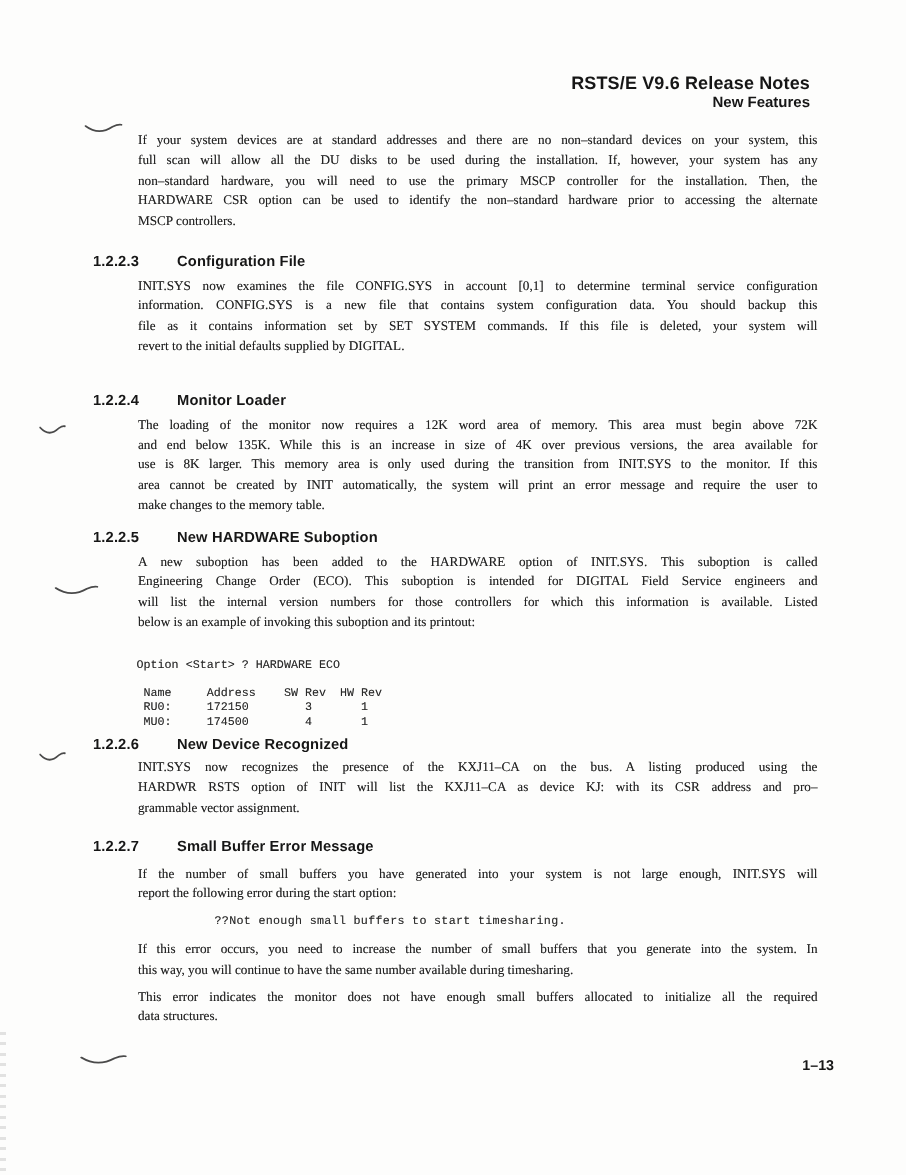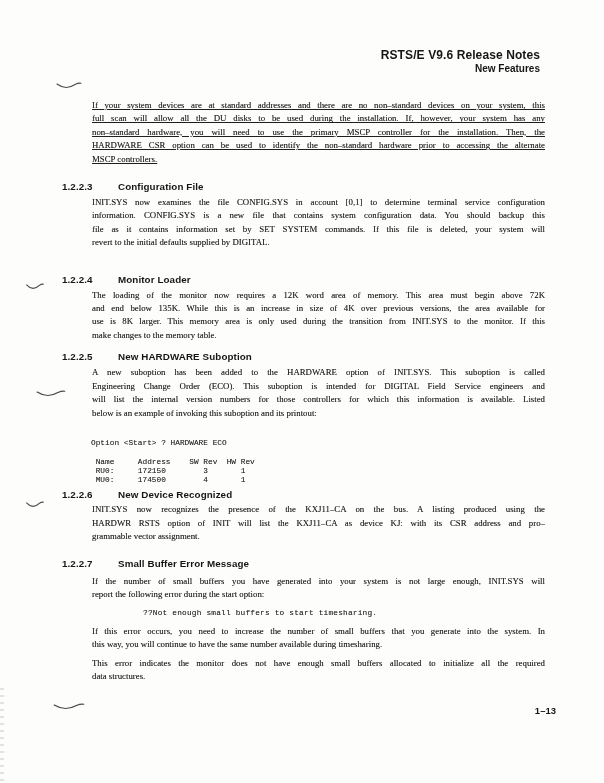--- a/index.html
+++ b/index.html
@@ -43,39 +43,40 @@
 <body>
 
 <div class="page">
 
   <div class="doc-header">
     <div class="doc-title">RSTS/E V9.6 Release Notes</div>
     <div class="doc-subtitle">New Features</div>
   </div>
 
   <div id="content">
-      <div class="para" style="margin-top: 16px; text-decoration: underline;">
+      <div class="para" style="margin-top: 4px;">
         <div class="tl">If your system devices are at standard addresses and there are no non–standard devices on your system, this</div>
         <div class="tl">full scan will allow all the DU disks to be used during the installation.  If, however, your system has any</div>
         <div class="tl">non–standard hardware, you will need to use the primary MSCP controller for the installation.  Then, the</div>
         <div class="tl">HARDWARE CSR option can be used to identify the non–standard hardware prior to accessing the alternate</div>
         <div class="tl last">MSCP controllers.</div>
       </div>
       <div class="heading" style="margin-top: 15px;"><span class="h-num">1.2.2.3</span><span>Configuration File</span></div>
       <div class="para" style="margin-top: 3px;">
         <div class="tl">INIT.SYS now examines the file CONFIG.SYS in account [0,1] to determine terminal service configuration</div>
         <div class="tl">information.  CONFIG.SYS is a new file that contains system configuration data.  You should backup this</div>
         <div class="tl">file as it contains information set by SET SYSTEM commands.  If this file is deleted, your system will</div>
         <div class="tl last">revert to the initial defaults supplied by DIGITAL.</div>
       </div>
       <div class="heading" style="margin-top: 24px;"><span class="h-num">1.2.2.4</span><span>Monitor Loader</span></div>
       <div class="para" style="margin-top: 3px;">
         <div class="tl">The loading of the monitor now requires a 12K word area of memory.  This area must begin above 72K</div>
         <div class="tl">and end below 135K.  While this is an increase in size of 4K over previous versions, the area available for</div>
         <div class="tl">use is 8K larger.  This memory area is only used during the transition from INIT.SYS to the monitor.  If this</div>
+        <div class="tl">area cannot be created by INIT automatically, the system will print an error message and require the user to</div>
         <div class="tl last">make changes to the memory table.</div>
       </div>
       <div class="heading" style="margin-top: 9px;"><span class="h-num">1.2.2.5</span><span>New HARDWARE Suboption</span></div>
       <div class="para" style="margin-top: 3px;">
         <div class="tl">A new suboption has been added to the HARDWARE option of INIT.SYS.  This suboption is called</div>
         <div class="tl">Engineering Change Order (ECO).  This suboption is intended for DIGITAL Field Service engineers and</div>
         <div class="tl">will list the internal version numbers for those controllers for which this information is available.  Listed</div>
         <div class="tl last">below is an example of invoking this suboption and its printout:</div>
       </div>
       <pre class="code" style="margin-top: 19px; margin-bottom: 0px;">Option &lt;Start&gt; ? HARDWARE ECO

